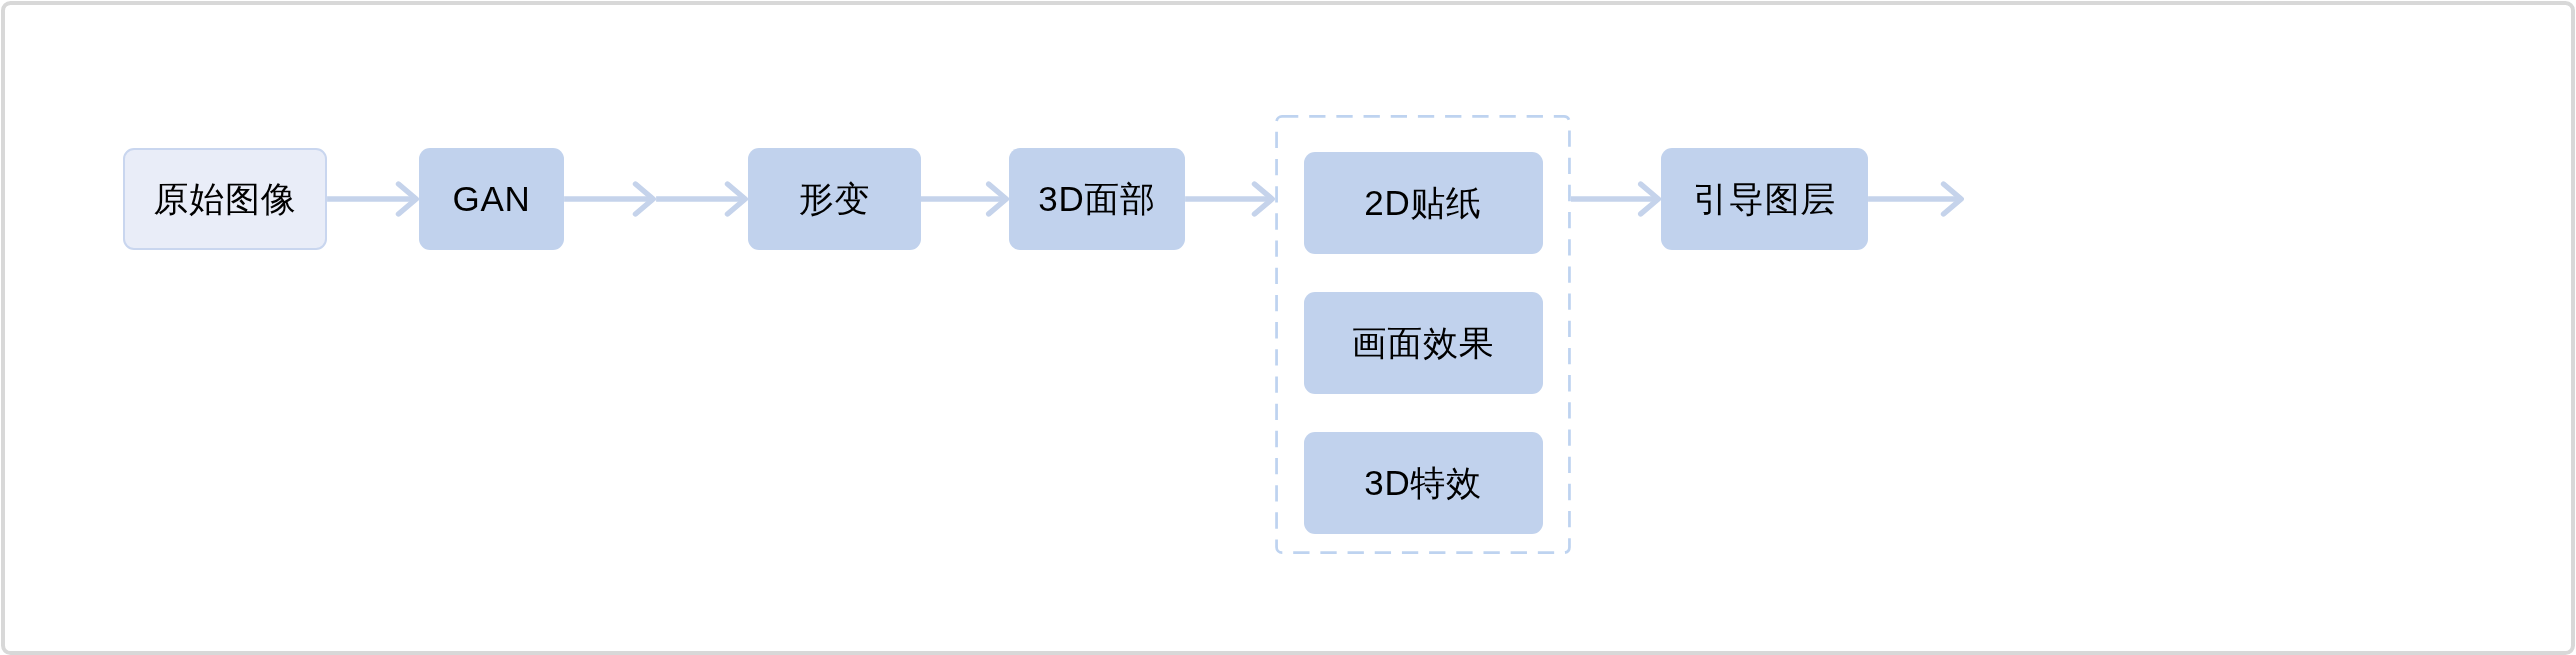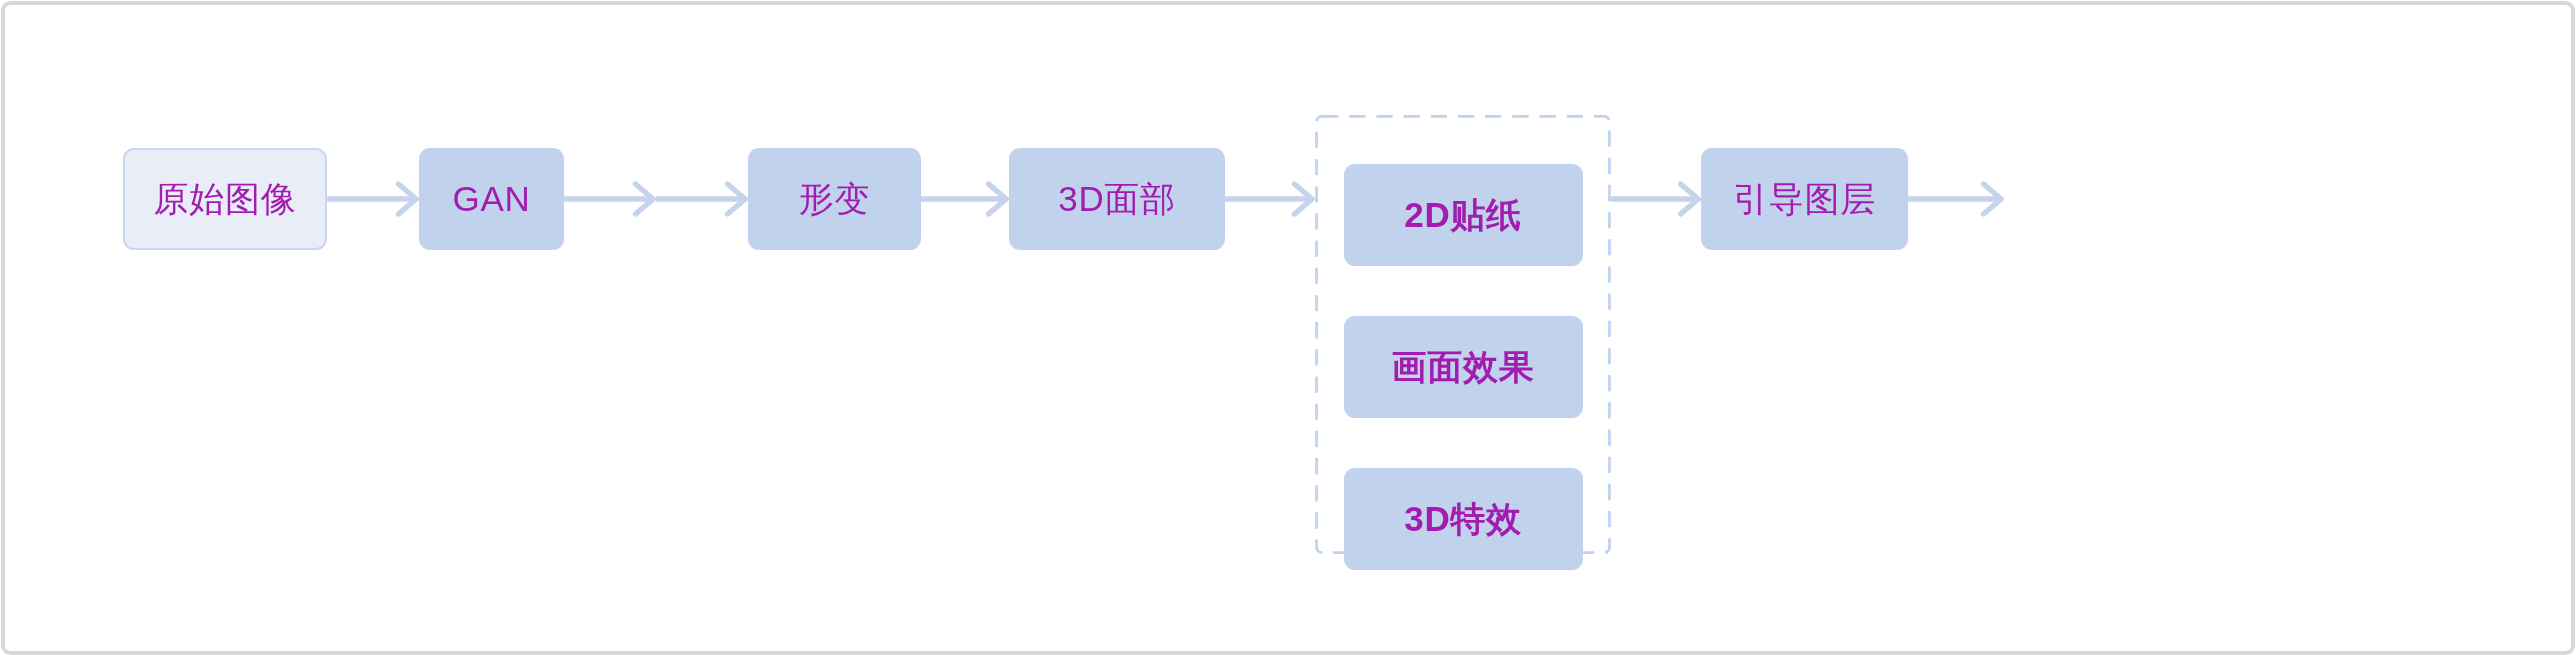--- a/index.html
+++ b/index.html
@@ -27,21 +27,21 @@
   .node{
     height:102px;
     margin-top:33px;
     border-radius:11px;
     display:flex;
     align-items:center;
     justify-content:center;
     font-size:35px;
     font-weight:500;
     letter-spacing:0.7px;
-    color:#a21caf;
+    color:#000000;
     box-sizing:border-box;
     flex:none;
   }
   .node.dark{ background:#c1d2ed; }
   .node.light{ background:#e9edf8; border:2px solid #c9d6ef; }
   .arrow{
     flex:none;
     margin-top:33px;
     display:block;
   }
@@ -50,21 +50,21 @@
     position:relative;
     width:296px;
     margin-top:0;
     padding:33px 0;
     display:flex;
     flex-direction:column;
     align-items:center;
     gap:34px;
     box-sizing:border-box;
   }
-  .group .node{ margin-top:16px; width:239px;font-weight:bold; }
+  .group .node{ margin-top:4px; width:239px; }
   .dashed-bg{
     position:absolute;
     left:0;top:0;
     pointer-events:none;
   }
 </style>
 </head>
 <body>
 
 <div class="frame"></div>
@@ -91,21 +91,21 @@
     <polyline points="105,53 131,75 105,97" fill="none" stroke="#c5d3eb" stroke-width="8" stroke-linecap="round" stroke-linejoin="round"></polyline>
   </svg>
 
   <div class="node dark" style="width:173px">形变</div>
 
   <svg class="arrow" width="88" height="102" viewBox="0 0 130 150">
     <line x1="0" y1="75" x2="122" y2="75" stroke="#c5d3eb" stroke-width="8"></line>
     <polyline points="100,53 126,75 100,97" fill="none" stroke="#c5d3eb" stroke-width="8" stroke-linecap="round" stroke-linejoin="round"></polyline>
   </svg>
 
-  <div class="node dark" style="width:216px">3D面部</div>
+  <div class="node dark" style="width:176px">3D面部</div>
 
   <svg class="arrow" width="90" height="102" viewBox="0 0 132 150">
     <line x1="0" y1="75" x2="124" y2="75" stroke="#c5d3eb" stroke-width="8"></line>
     <polyline points="102,53 128,75 102,97" fill="none" stroke="#c5d3eb" stroke-width="8" stroke-linecap="round" stroke-linejoin="round"></polyline>
   </svg>
 
   <div class="group">
     <svg class="dashed-bg" width="296" height="439" viewBox="0 0 435 646">
       <rect x="2" y="2" width="431" height="642" rx="8" fill="none" stroke="#bed3f0" stroke-width="4" stroke-dasharray="24 16"></rect>
     </svg>

